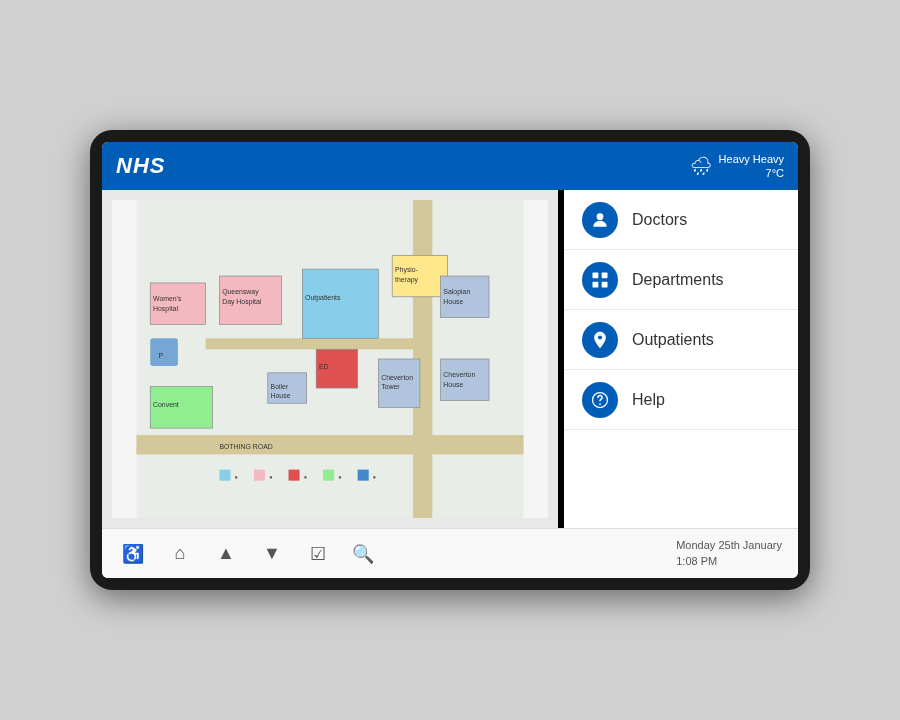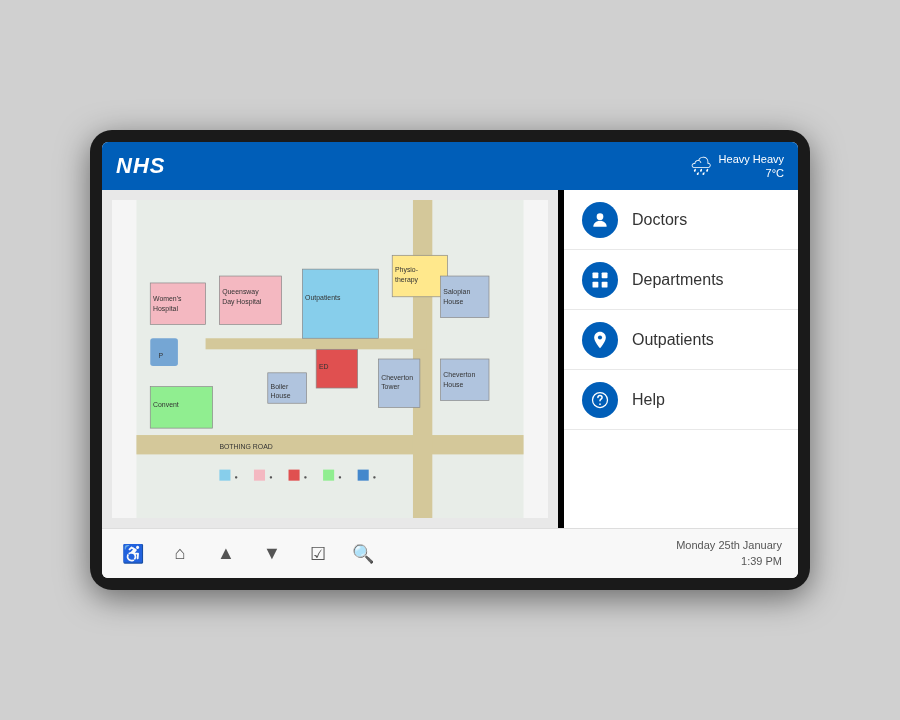--- a/index.html
+++ b/index.html
@@ -165,21 +165,20 @@
       display: flex;
       align-items: center;
       justify-content: center;
       color: #555;
       font-size: 18px;
       cursor: pointer;
       border-radius: 4px;
     }
 
     .footer-right {
-      text-align: right;
       font-size: 11px;
       color: #555;
       line-height: 1.4;
     }
 
     
     .building { fill: #b0c4de; stroke: #888; stroke-width: 0.5; }
     .building-pink { fill: #f4b8c1; stroke: #888; stroke-width: 0.5; }
     .building-yellow { fill: #ffe88c; stroke: #888; stroke-width: 0.5; }
     .building-blue { fill: #87ceeb; stroke: #888; stroke-width: 0.5; }
@@ -327,18 +326,18 @@
       <div class="footer-left">
         <div class="toolbar-btn">♿</div>
         <div class="toolbar-btn">⌂</div>
         <div class="toolbar-btn">▲</div>
         <div class="toolbar-btn">▼</div>
         <div class="toolbar-btn">☑</div>
         <div class="toolbar-btn">🔍</div>
       </div>
       <div class="footer-right">
         <div>Monday 25th January</div>
-        <div>1:39 PM</div>
+        <div>1:08 PM</div>
       </div>
     </div>
 
   </div>
 </div>
 
 </body></html>

